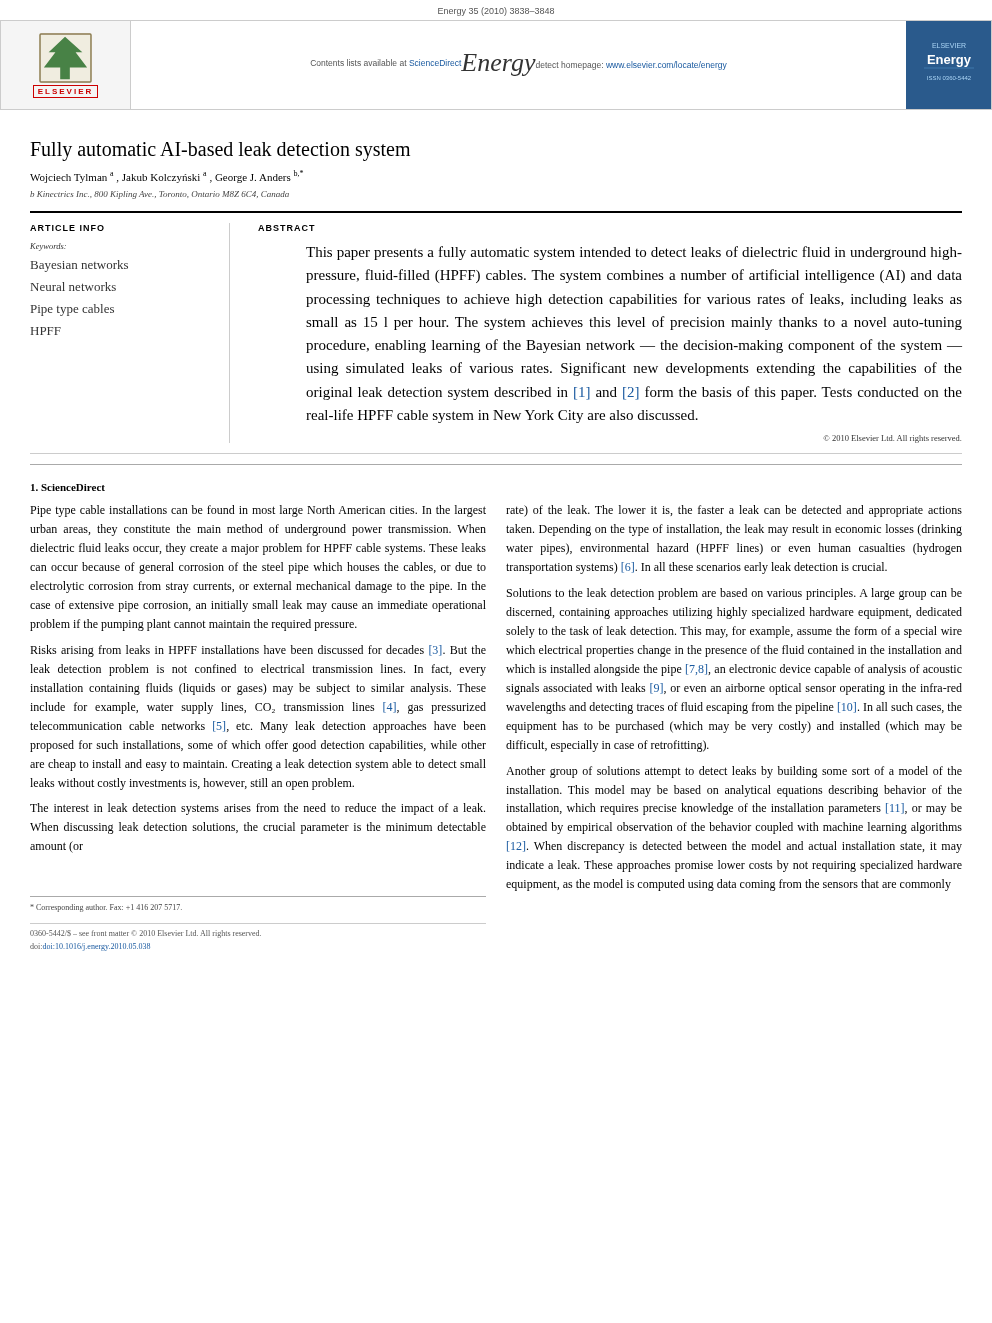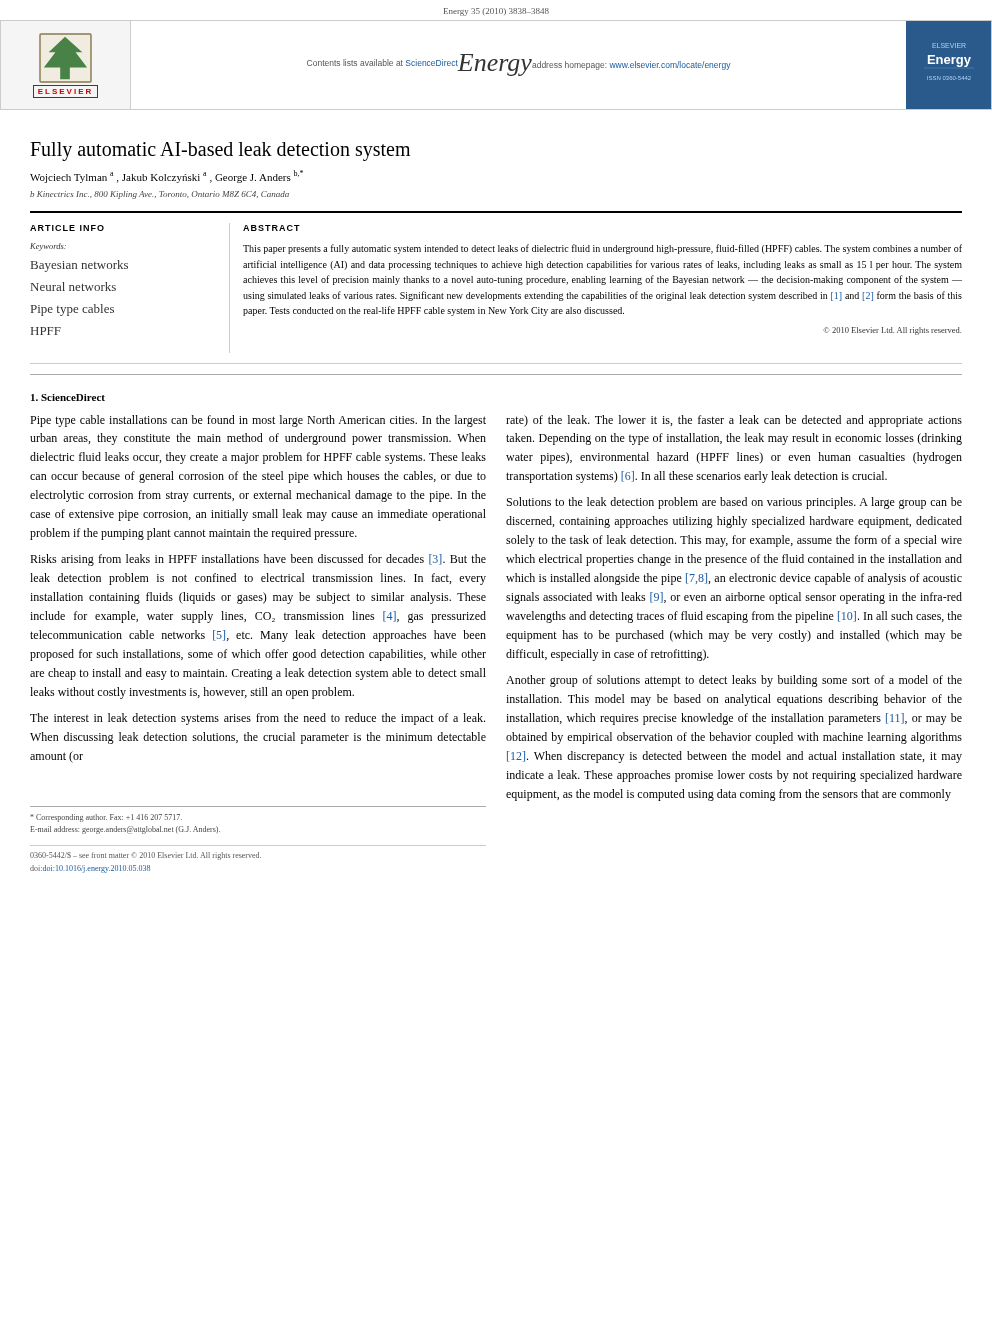--- a/index.html
+++ b/index.html
@@ -17,21 +17,21 @@
       background: #fff;
       padding: 0;
     }
     
     .journal-header {
       width: 100%;
       padding: 6px 20px 0 20px;
       text-align: center;
       font-size: 9px;
       color: #555;
-      font-family: Liberation Serif, serif;
+      font-family: Liberation Sans, sans-serif;
     }
     
     .banner {
       display: flex;
       width: 100%;
       border: 1px solid #ccc;
       margin: 4px 0 0 0;
       height: 90px;
       overflow: hidden;
     }
@@ -141,21 +141,21 @@
     .affiliations {
       font-size: 9px;
       font-style: italic;
       color: #444;
       margin-bottom: 10px;
       line-height: 1.5;
     }
     
     .two-col-section {
       display: flex;
-      gap: 8px;
+      gap: 23px;
       margin-top: 10px;
       border-top: 2px solid #000;
       border-bottom: 1px solid #ccc;
       padding: 10px 0;
     }
     .article-info-col {
       width: 200px;
       min-width: 200px;
       border-right: 1px solid #ccc;
       padding-right: 15px;
@@ -185,24 +185,25 @@
     .keywords-list {
       font-size: 13px;
       color: #333;
       line-height: 1.7;
     }
     .abstract-col {
       flex: 1;
       padding-left: 5px;
     }
     .abstract-text {
-      font-size: 10px;
+      font-size: 15px;
       line-height: 1.55;
       color: #000;
       text-align: justify;
+      margin-left: 48px;
     }
     .abstract-text a, .ref-link {
       color: #1a5aa0;
       text-decoration: none;
     }
     .copyright-line {
       font-size: 8.5px;
       text-align: right;
       color: #333;
       margin-top: 6px;
@@ -283,21 +284,21 @@
       </div>
     </div>
 
     <div class="banner-center">
       <div class="sciencedirect-line">
         <span>Contents lists available at</span>
         <a class="sciencedirect-link" href="#"> <span>ScienceDirect</span></a>
       </div>
       <div class="journal-name-banner">Energy</div>
       <div class="journal-homepage-line">
-        <span>address homepage:</span>
+        <span>detect homepage:</span>
         <a class="homepage-link" href="#">www.elsevier.com/locate/energy</a>
       </div>
     </div>
 
     <div class="banner-right">
       <div class="energy-badge">
 
         <svg width="60" height="70" viewBox="0 0 60 70">
           <rect x="0" y="0" width="60" height="70" fill="#2a5a8c"></rect>
           <text x="30" y="18" text-anchor="middle" font-family="Arial" font-size="7" fill="#aad4f5">ELSEVIER</text>
@@ -359,21 +360,20 @@
       <div class="body-two-col">
 
         <div class="body-col">
           <p>Pipe type cable installations can be found in most large North American cities. In the largest urban areas, they constitute the main method of underground power transmission. When dielectric fluid leaks occur, they create a major problem for HPFF cable systems. These leaks can occur because of general corrosion of the steel pipe which houses the cables, or due to electrolytic corrosion from stray currents, or external mechanical damage to the pipe. In the case of extensive pipe corrosion, an initially small leak may cause an immediate operational problem if the pumping plant cannot maintain the required pressure.</p>
           <p>Risks arising from leaks in HPFF installations have been discussed for decades <a href="#" class="ref-link">[3]</a>. But the leak detection problem is not confined to electrical transmission lines. In fact, every installation containing fluids (liquids or gases) may be subject to similar analysis. These include for example, water supply lines, CO₂ transmission lines <a href="#" class="ref-link">[4]</a>, gas pressurized telecommunication cable networks <a href="#" class="ref-link">[5]</a>, etc. Many leak detection approaches have been proposed for such installations, some of which offer good detection capabilities, while other are cheap to install and easy to maintain. Creating a leak detection system able to detect small leaks without costly investments is, however, still an open problem.</p>
           <p>The interest in leak detection systems arises from the need to reduce the impact of a leak. When discussing leak detection solutions, the crucial parameter is the minimum detectable amount (or</p>
 
           <div style="margin-top:40px;">
             <div class="footnote-line">
               <div>* Corresponding author. Fax: +1 416 207 5717.</div>
-              <div>E-mail address: george.anders@attglobal.net (G.J. Anders).</div>
             </div>
             <div class="footer-info">
               <div>0360-5442/$ – see front matter © 2010 Elsevier Ltd. All rights reserved.</div>
               <div>doi:<a href="#" class="ref-link"><span>doi:10.1016/j.energy.2010.05.038</span></a></div>
             </div>
           </div>
         </div>
 
         <div class="body-col">
           <p>rate) of the leak. The lower it is, the faster a leak can be detected and appropriate actions taken. Depending on the type of installation, the leak may result in economic losses (drinking water pipes), environmental hazard (HPFF lines) or even human casualties (hydrogen transportation systems) <a href="#" class="ref-link">[6]</a>. In all these scenarios early leak detection is crucial.</p>

